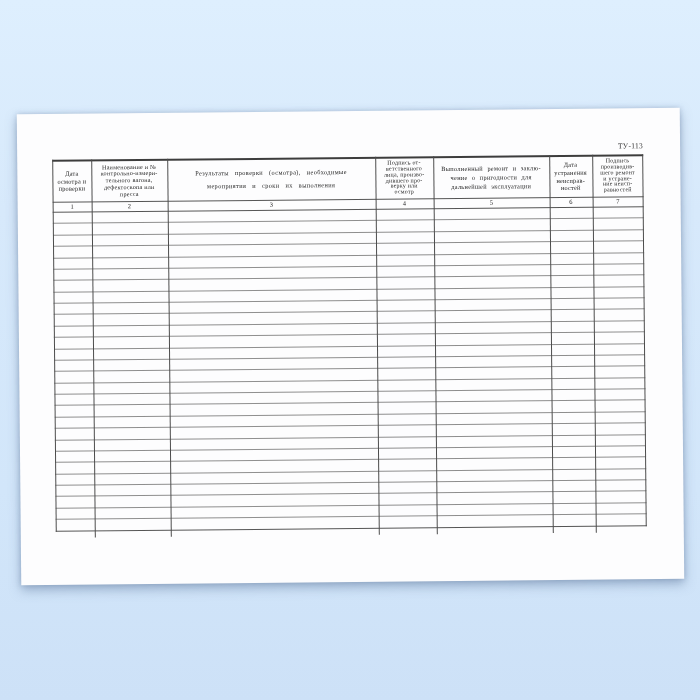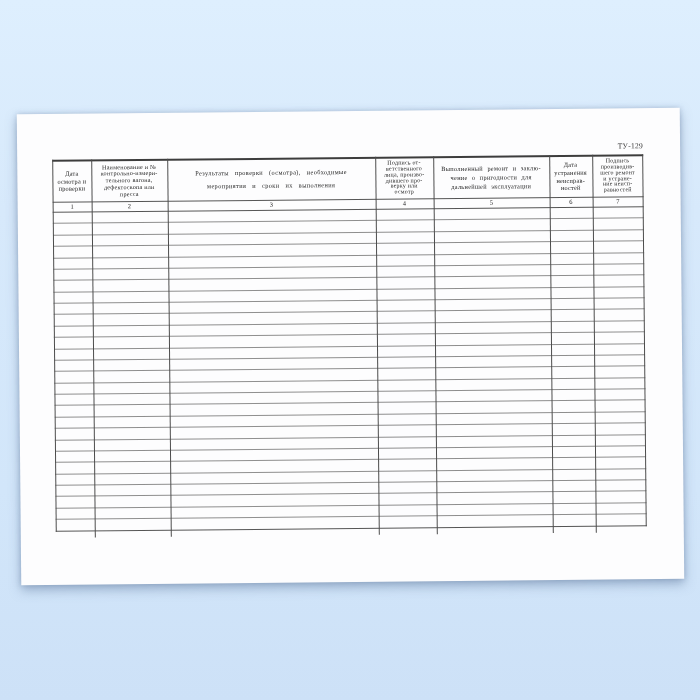--- a/index.html
+++ b/index.html
@@ -75,21 +75,21 @@
     position: absolute;
     top: 0;
     width: 1px;
     background: #4d4d4d;
   }
 </style>
 </head>
 <body>
 
 <div class="page">
-  <div class="form-code">ТУ-129</div>
+  <div class="form-code">ТУ-113</div>
   <div class="ttable">
     <div class="header-row">
         <div class="cell c1">
           <span>Дата</span>
           <span>осмотра и</span>
           <span>проверки</span>
         </div>
         <div class="cell c2">
           <span>Наименование и №</span>
           <span>контрольно-измери-</span>

